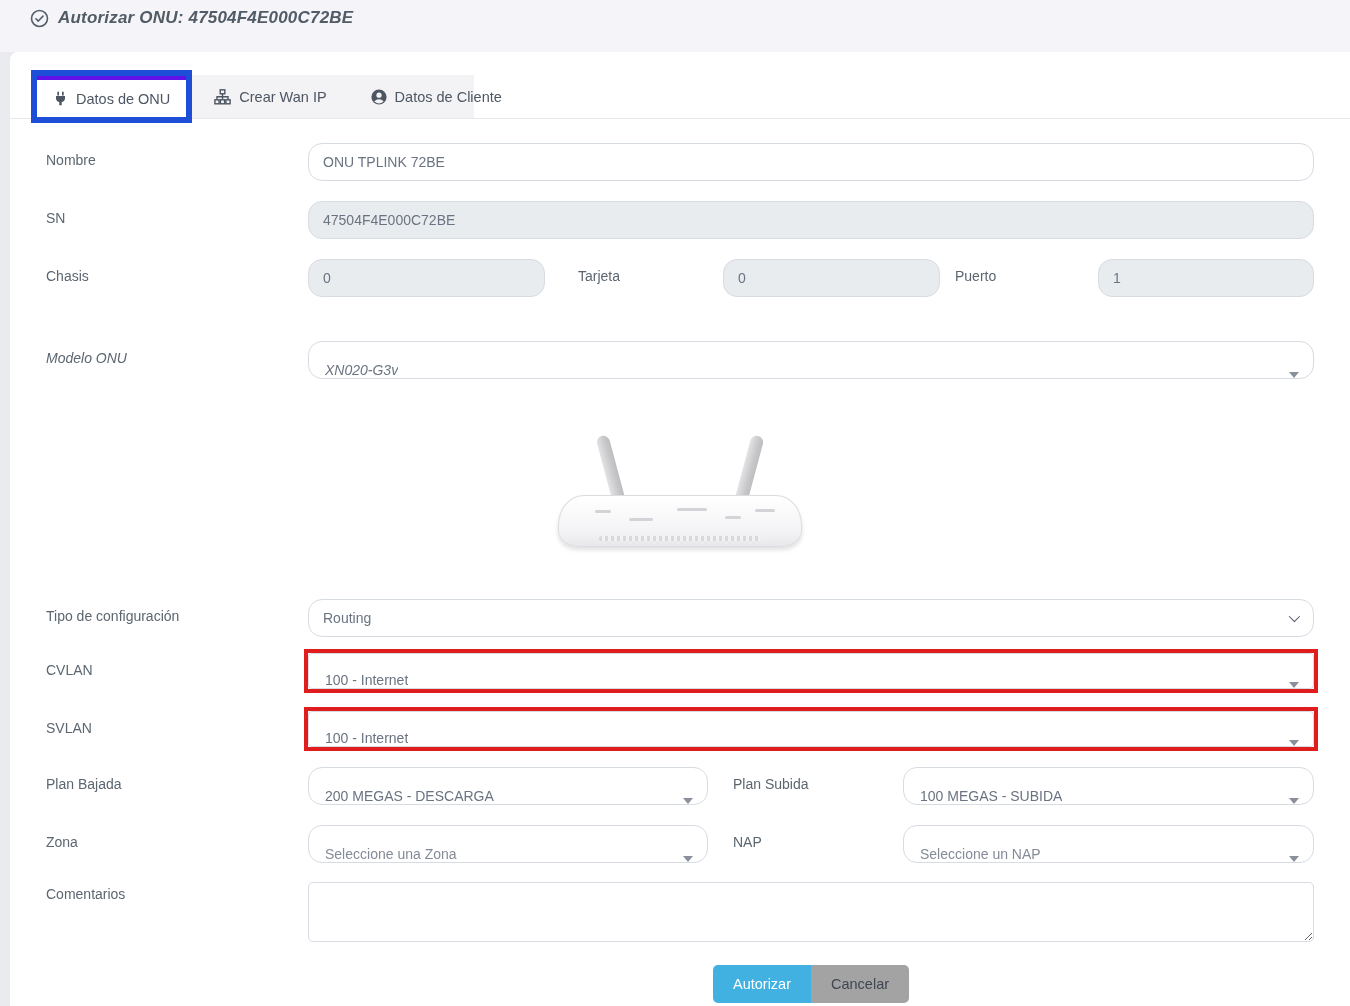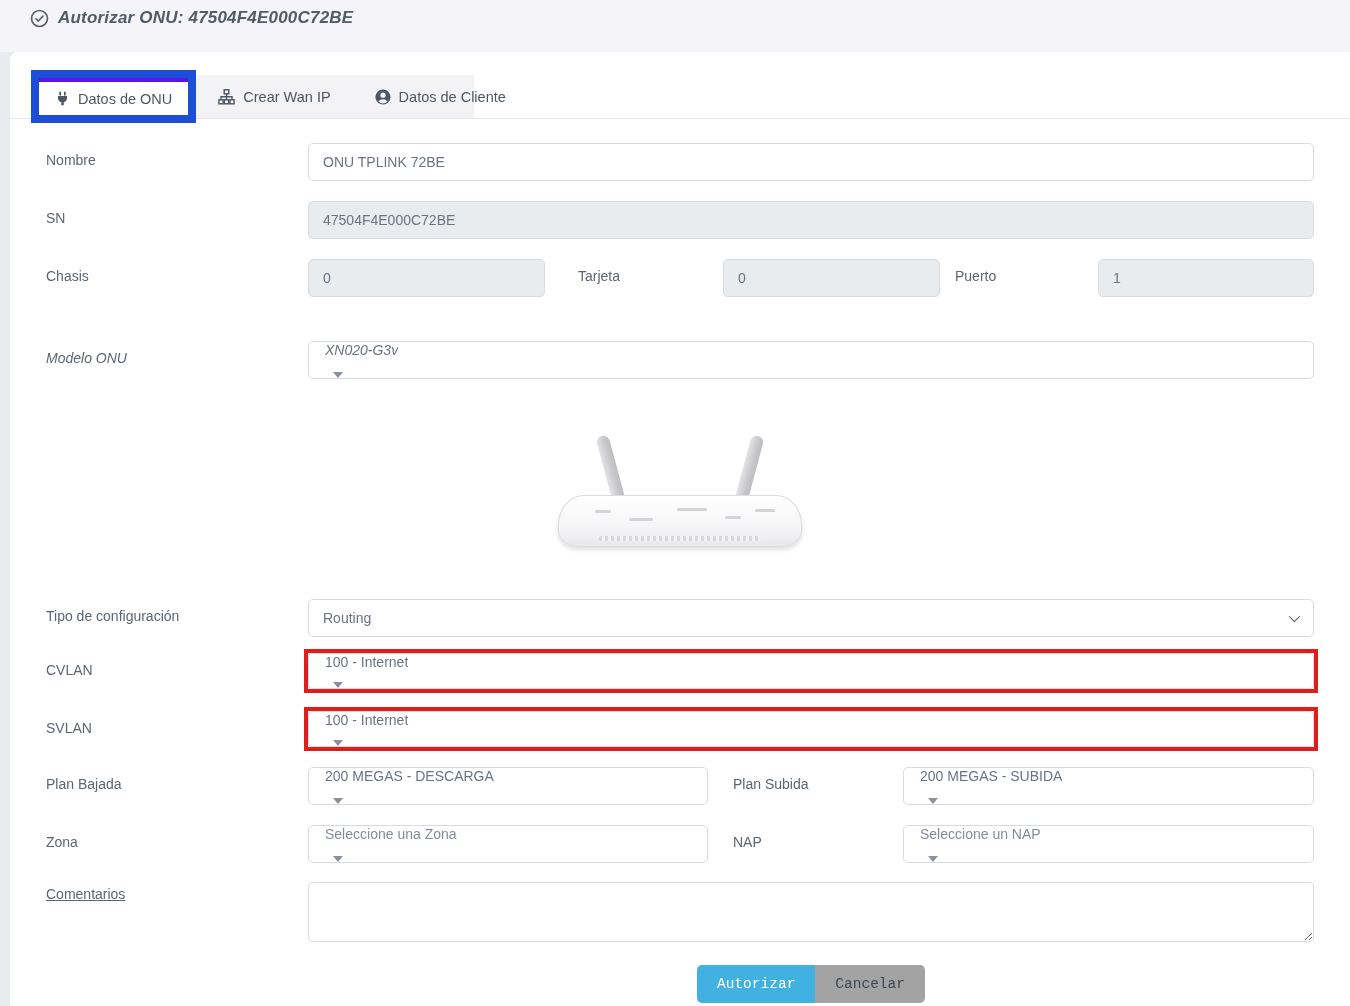--- a/index.html
+++ b/index.html
@@ -18,36 +18,36 @@
 
   
   .tabbar { margin-top:23px; position:relative; height:44px; }
   .tabbar::after { content:""; position:absolute; left:-21px; right:-21px; bottom:0;
     border-bottom:1px solid #e4e7ec; }
   .tabstrip { display:flex; align-items:stretch; height:44px; background:#f3f3f5;
     width:443px; }
   .tab { display:flex; align-items:center; gap:8px; padding:0 22px; font-size:14.5px;
     color:#4d5662; white-space:nowrap; cursor:pointer; }
   .tab svg { flex:0 0 auto; }
-  .tab-annotation { position:relative; z-index:3; border:8px solid #1d4ed8;
+  .tab-annotation { position:relative; z-index:3; border:6px solid #1d4ed8;
     margin:-5px 0 -4px 0; background:#fff; display:flex; }
   .tab.active { background:#fff; border-top:4px solid #6010e8; padding:0 16px; }
 
   
   .form { margin-top:24px; }
   .frow { display:grid; grid-template-columns:262px 1fr; padding:0 15px;
     margin-bottom:20px; align-items:start; }
   .flabel { font-size:14px; color:#5c6670; padding-top:9px; }
   .input, .sel2, .nativesel {
-    width:100%; height:38px; border:1px solid #d7dbe2; border-radius:5px;
+    width:100%; height:38px; border:1px solid #d7dbe2; border-radius:14px;
     background:#fff; font-size:14px; color:#6a7381; padding:0 14px;
     font-family:"Liberation Sans","DejaVu Sans",sans-serif; outline:none; }
   .input.disabled { background:#e9ecef; color:#6a7381; }
-  .sel2 { display:flex; align-items:flex-start; justify-content:space-between;
-    cursor:pointer; padding-left:16px;flex-direction:column; }
+  .sel2 { display:flex; align-items:flex-end; justify-content:space-between;
+    cursor:pointer; padding-left:16px; }
   .sel2 .txt { overflow:hidden; white-space:nowrap; }
   .sel2 .txt.placeholder { color:#848b98; }
   .caret-tri { width:0; height:0; border-left:5px solid transparent;
     border-right:5px solid transparent; border-top:6px solid #8a909b; margin-left:8px; }
   .nativesel { display:flex; align-items:center; justify-content:space-between;
     cursor:pointer; }
   .chev { width:8px; height:8px; border-right:1.6px solid #4b5563;
     border-bottom:1.6px solid #4b5563; transform:rotate(45deg) translateY(-2px);
     margin-right:2px; }
 
@@ -86,21 +86,21 @@
 
   
   .c-textarea { width:100%; height:60px; border:1px solid #d7dbe2; border-radius:5px;
     resize:both; font-size:14px; color:#6a7381; padding:8px 12px;
     font-family:"Liberation Sans","DejaVu Sans",sans-serif; outline:none; }
 
   
   .btnrow { display:grid; grid-template-columns:262px 1fr; padding:0 15px; margin-top:23px; }
   .btn-group { display:flex; justify-content:center; }
   .btn { height:38px; font-size:14.5px; padding:0 20px; border:none; cursor:pointer;
-    font-family:Liberation Mono, monospace; }
+    font-family:Liberation Sans, sans-serif; }
   .btn.primary { background:#40b1e1; color:#fff; border-radius:5px 0 0 5px; }
   .btn.light { background:#a3a3a3; color:#3f4650; border-radius:0 5px 5px 0; }
 </style>
 </head>
 <body>
 
 <div class="topbar">
   <div class="topbar-inner">
     <svg class="check-ic" viewBox="0 0 20 20">
       <circle cx="10" cy="10" r="8.4" fill="none" stroke="currentColor" stroke-width="1.7"></circle>
@@ -219,21 +219,21 @@
 
     <div class="frow">
       <label class="flabel">Plan Bajada</label>
       <div class="pair">
         <div class="sel2">
           <span class="txt">200 MEGAS - DESCARGA</span>
           <span class="caret-tri"></span>
         </div>
         <label class="mid-label">Plan Subida</label>
         <div class="sel2">
-          <span class="txt">200 MEGAS - SUBIDA</span>
+          <span class="txt">100 MEGAS - SUBIDA</span>
           <span class="caret-tri"></span>
         </div>
       </div>
     </div>
 
     <div class="frow" style="margin-bottom:19px;">
       <label class="flabel">Zona</label>
       <div class="pair">
         <div class="sel2">
           <span class="txt placeholder">Seleccione una Zona</span>
@@ -241,21 +241,21 @@
         </div>
         <label class="mid-label">NAP</label>
         <div class="sel2">
           <span class="txt placeholder">Seleccione un NAP</span>
           <span class="caret-tri"></span>
         </div>
       </div>
     </div>
 
     <div class="frow" style="margin-bottom:0;">
-      <label class="flabel" style="padding-top:4px;text-decoration:underline;">Comentarios</label>
+      <label class="flabel" style="padding-top:4px;">Comentarios</label>
       <textarea class="c-textarea" style=""></textarea>
     </div>
 
     <div class="btnrow">
       <span></span>
       <div class="btn-group">
         <button class="btn primary">Autorizar</button>
         <button class="btn light">Cancelar</button>
       </div>
     </div>

